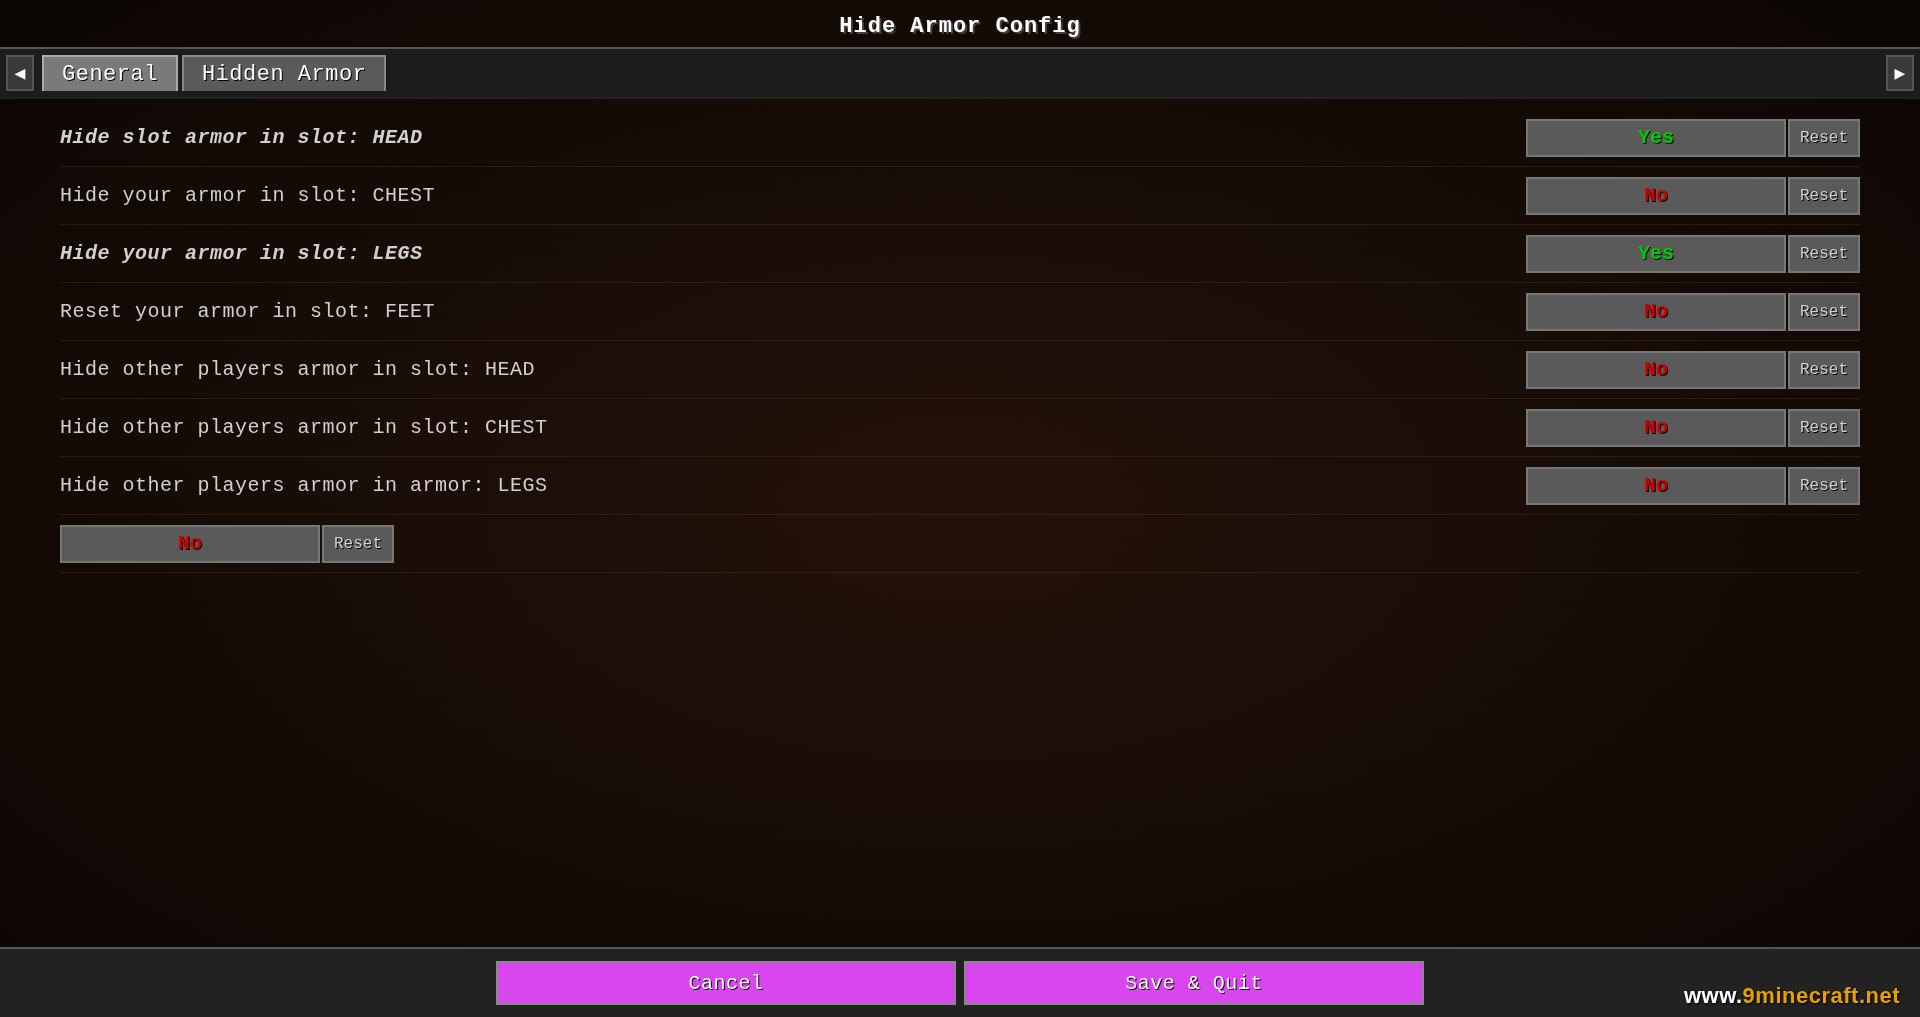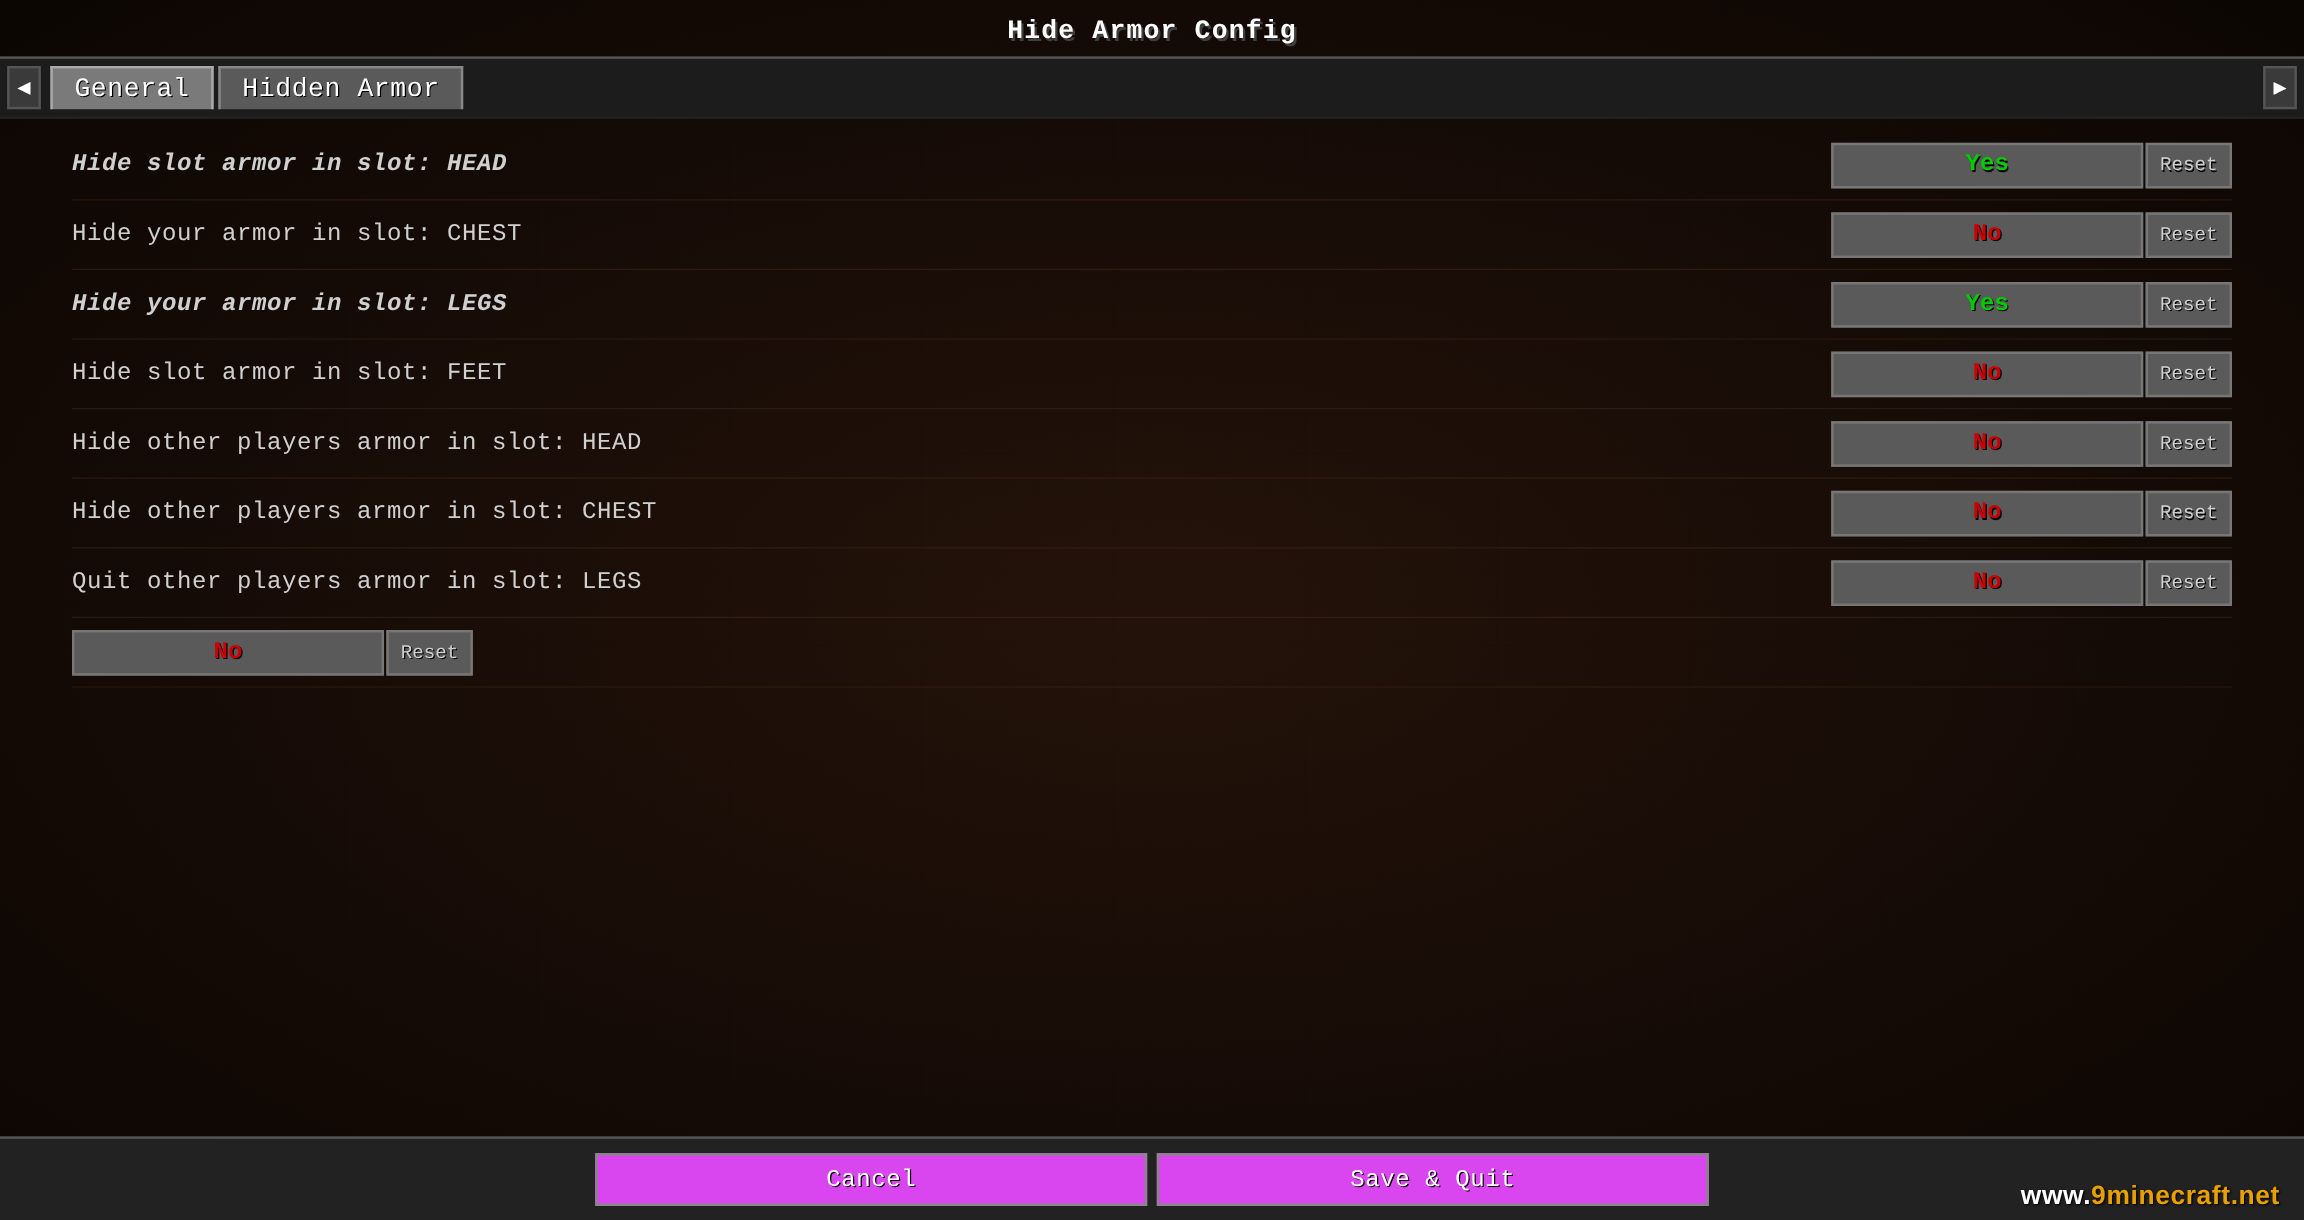--- a/index.html
+++ b/index.html
@@ -271,42 +271,42 @@
         </div>
       </div>
       <div class="config-row">
         <span class="config-label italic">Hide your armor in slot: LEGS</span>
         <div class="config-controls">
           <button class="toggle-btn">Yes</button>
           <button class="reset-btn">Reset</button>
         </div>
       </div>
       <div class="config-row">
-        <span class="config-label">Hide slot armor in slot: FEET</span>
+        <span class="config-label">Reset your armor in slot: FEET</span>
         <div class="config-controls">
           <button class="toggle-btn no">No</button>
           <button class="reset-btn">Reset</button>
         </div>
       </div>
       <div class="config-row">
         <span class="config-label">Hide other players armor in slot: HEAD</span>
         <div class="config-controls">
           <button class="toggle-btn no">No</button>
           <button class="reset-btn">Reset</button>
         </div>
       </div>
       <div class="config-row">
         <span class="config-label">Hide other players armor in slot: CHEST</span>
         <div class="config-controls">
           <button class="toggle-btn no">No</button>
           <button class="reset-btn">Reset</button>
         </div>
       </div>
       <div class="config-row">
-        <span class="config-label">Quit other players armor in slot: LEGS</span>
+        <span class="config-label">Hide other players armor in armor: LEGS</span>
         <div class="config-controls">
           <button class="toggle-btn no">No</button>
           <button class="reset-btn">Reset</button>
         </div>
       </div>
       <div class="config-row">
         <div class="config-controls">
           <button class="toggle-btn no">No</button>
           <button class="reset-btn">Reset</button>
         </div>

